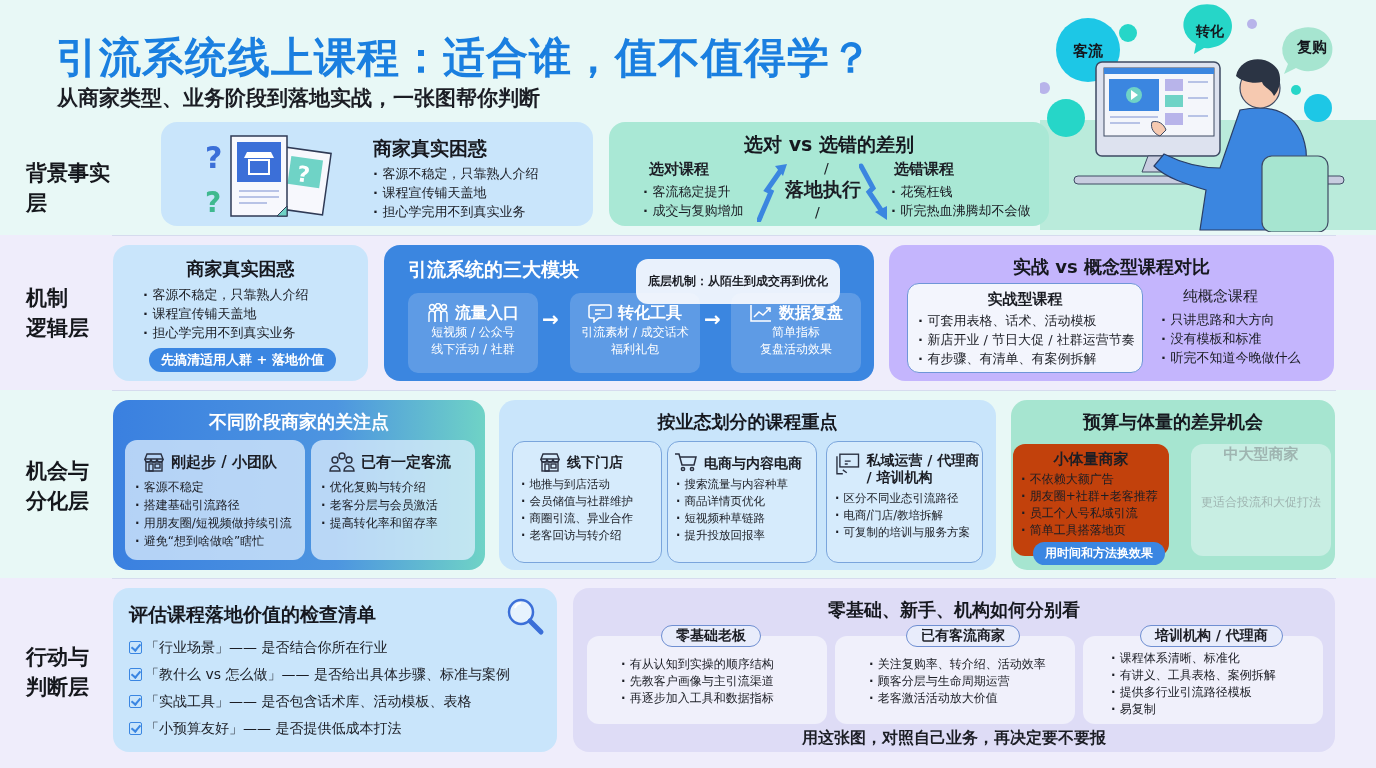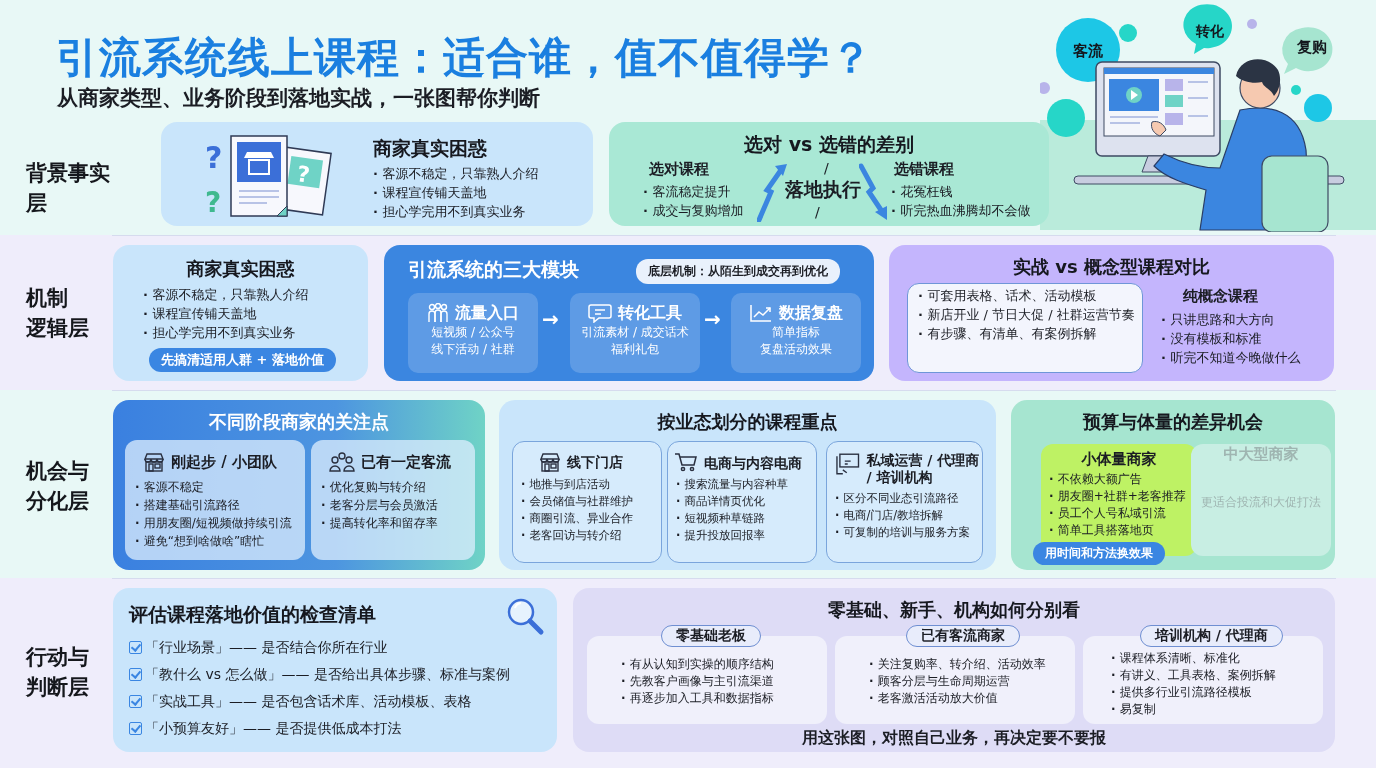--- a/index.html
+++ b/index.html
@@ -62,21 +62,21 @@
   .pill {
     position: absolute; background: #3a86e2; color: #fff; font-size: 13px; font-weight: bold;
     border-radius: 14px; padding: 3px 12px; white-space: nowrap;
   }
   .c-m1 .pill { left: 36px; top: 103px; }
 
   .c-m2 { left: 384px; top: 245px; width: 490px; height: 136px; background: #3b86e0; }
   .c-m2 .card-title { position: absolute; left: 24px; top: 12px; font-size: 19px; color: #fff; }
   .c-m2 .tag {
     position: absolute; left: 252px; top: 14px; background: #e9f1fc; color: #1b1d24;
-    font-size: 12px; font-weight: bold; border-radius: 12px; padding: 4px 12px;
+    font-size: 12px; font-weight: bold; border-radius: 12px; padding: 14px 12px;
   }
   .module {
     position: absolute; top: 48px; width: 130px; height: 80px; border-radius: 10px;
     background: rgba(255,255,255,0.18); color: #fff; text-align: center;
   }
   .module .mhead { display: flex; align-items: flex-start; justify-content: center; gap: 6px; margin-top: 10px; font-size: 16px; font-weight: bold; }
   .module .mline { font-size: 12px; line-height: 17px; }
   .module .mline:first-of-type { margin-top: 6px; }
   .mod1 { left: 24px; } .mod2 { left: 186px; } .mod3 { left: 347px; }
   .flow-arrow { position: absolute; top: 62px; color: #fff; font-size: 20px; font-weight: bold; }
@@ -84,21 +84,21 @@
 
   .c-m3 { left: 889px; top: 245px; width: 445px; height: 136px; background: #c4b5fd; }
   .c-m3 .card-title { position: absolute; left: 0; right: 0; top: 10px; text-align: center; font-size: 18px; }
   .practical {
     position: absolute; left: 18px; top: 38px; width: 236px; height: 90px;
     background: #f3f5fd; border: 1.5px solid #6f96d8; border-radius: 12px;
   }
   .practical .sub { text-align: center; font-size: 15px; font-weight: bold; margin-top: 6px; }
   .practical .bullets { margin-left: 10px; margin-top: 2px; }
   .concept { position: absolute; left: 272px; top: 42px; }
-  .concept .sub { font-size: 15px; font-weight: bold; margin-left: 22px; margin-bottom: 4px; }
+  .concept .sub { font-size: 15px; font-weight: normal; margin-left: 22px; margin-bottom: 4px; }
 
   
   .c-o1 { left: 113px; top: 400px; width: 372px; height: 170px; background: linear-gradient(90deg, #3a80e0 0%, #4d95e0 60%, #6fd3c6 100%); }
   .c-o1 .card-title { position: absolute; left: 0; right: 0; top: 10px; text-align: center; font-size: 18px; color: #fff; }
   .stage { position: absolute; top: 40px; height: 120px; border-radius: 12px; background: rgba(222,238,253,0.75); }
   .stage1 { left: 12px; width: 180px; } .stage2 { left: 198px; width: 164px; }
   .stage .shead { display: flex; align-items: center; gap: 6px; margin: 12px 0 6px 18px; font-size: 15px; font-weight: bold; }
   .stage .bullets { margin-left: 10px; }
   .stage .bullets li { font-size: 12px; line-height: 18px; }
 
@@ -108,21 +108,21 @@
     position: absolute; top: 41px; width: 150px; height: 122px; border: 1.5px solid #7aa5dc;
     border-radius: 12px; background: rgba(255,255,255,0.25);
   }
   .biz1 { left: 13px; } .biz2 { left: 168px; } .biz3 { left: 327px; width: 157px; }
   .biz .bhead { display: flex; align-items: flex-start; gap: 6px; margin: 10px 0 4px 12px; font-size: 14px; font-weight: bold; line-height: 17px; }
   .biz .bullets { margin-left: 8px; }
   .biz .bullets li { font-size: 11.5px; line-height: 17px; }
 
   .c-o3 { left: 1011px; top: 400px; width: 324px; height: 170px; background: #a6e5d0; }
   .c-o3 .card-title { position: absolute; left: 0; right: 0; top: 10px; text-align: center; font-size: 18px; }
-  .small-biz { position: absolute; left: 30px; top: 44px; width: 156px; height: 112px; border-radius: 12px; background: #bef264; }
+  .small-biz { position: absolute; left: 2px; top: 44px; width: 156px; height: 112px; border-radius: 12px; background: #c2410c; }
   .small-biz .sub { text-align: center; font-size: 15px; font-weight: bold; margin-top: 6px; }
   .small-biz .bullets { margin-left: 8px; margin-top: 2px; }
   .small-biz .bullets li { font-size: 12px; line-height: 17px; }
   .c-o3 .pill { left: 22px; top: 142px; font-size: 12px; }
   .large-biz { position: absolute; left: 180px; top: 44px; width: 140px; height: 112px; border-radius: 12px; background: #c8eee3; color: #9fb5b1; text-align: center; }
   .large-biz .sub { font-size: 15px; font-weight: bold; margin-top: 1px; }
   .large-biz .desc { font-size: 12px; margin-top: 30px; }
 
   
   .c-a1 { left: 113px; top: 588px; width: 444px; height: 164px; background: #c9e5fb; }
@@ -318,20 +318,21 @@
       <span>数据复盘</span>
     </div>
     <div class="mline">简单指标</div>
     <div class="mline">复盘活动效果</div>
   </div>
 </div>
 
 <div class="card c-m3">
   <div class="card-title">实战 vs 概念型课程对比</div>
   <div class="practical">
+    <div class="sub">实战型课程</div>
     <ul class="bullets">
       <li>可套用表格、话术、活动模板</li>
       <li>新店开业 / 节日大促 / 社群运营节奏</li>
       <li>有步骤、有清单、有案例拆解</li>
     </ul>
   </div>
   <div class="concept">
     <div class="sub">纯概念课程</div>
     <ul class="bullets">
       <li>只讲思路和大方向</li>

